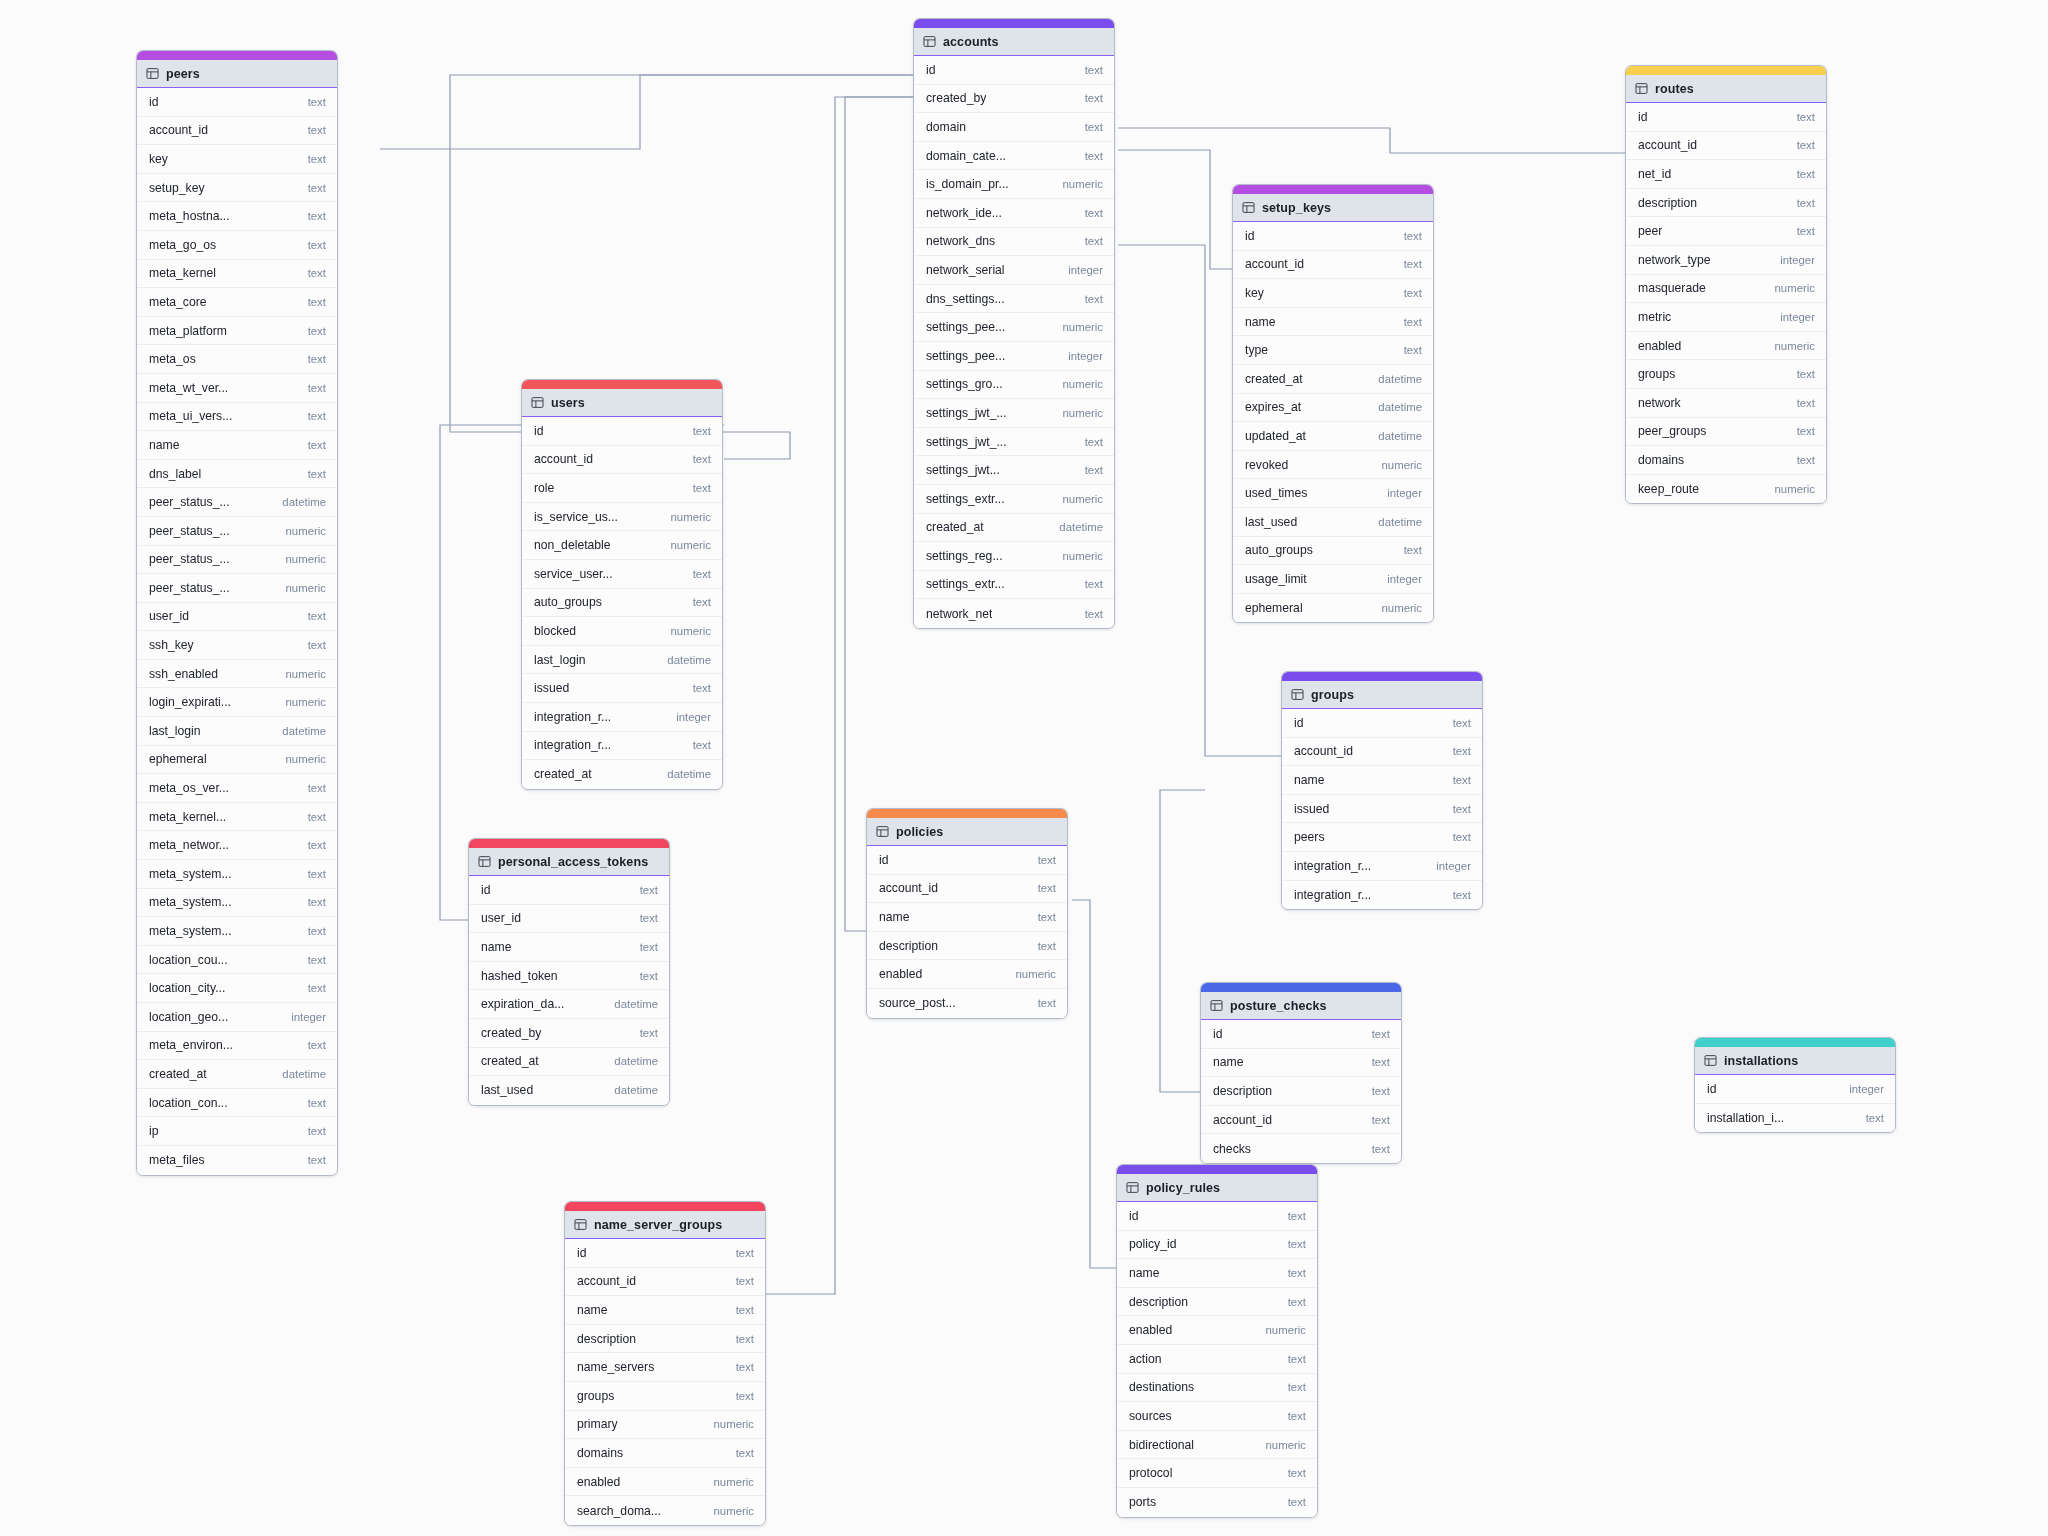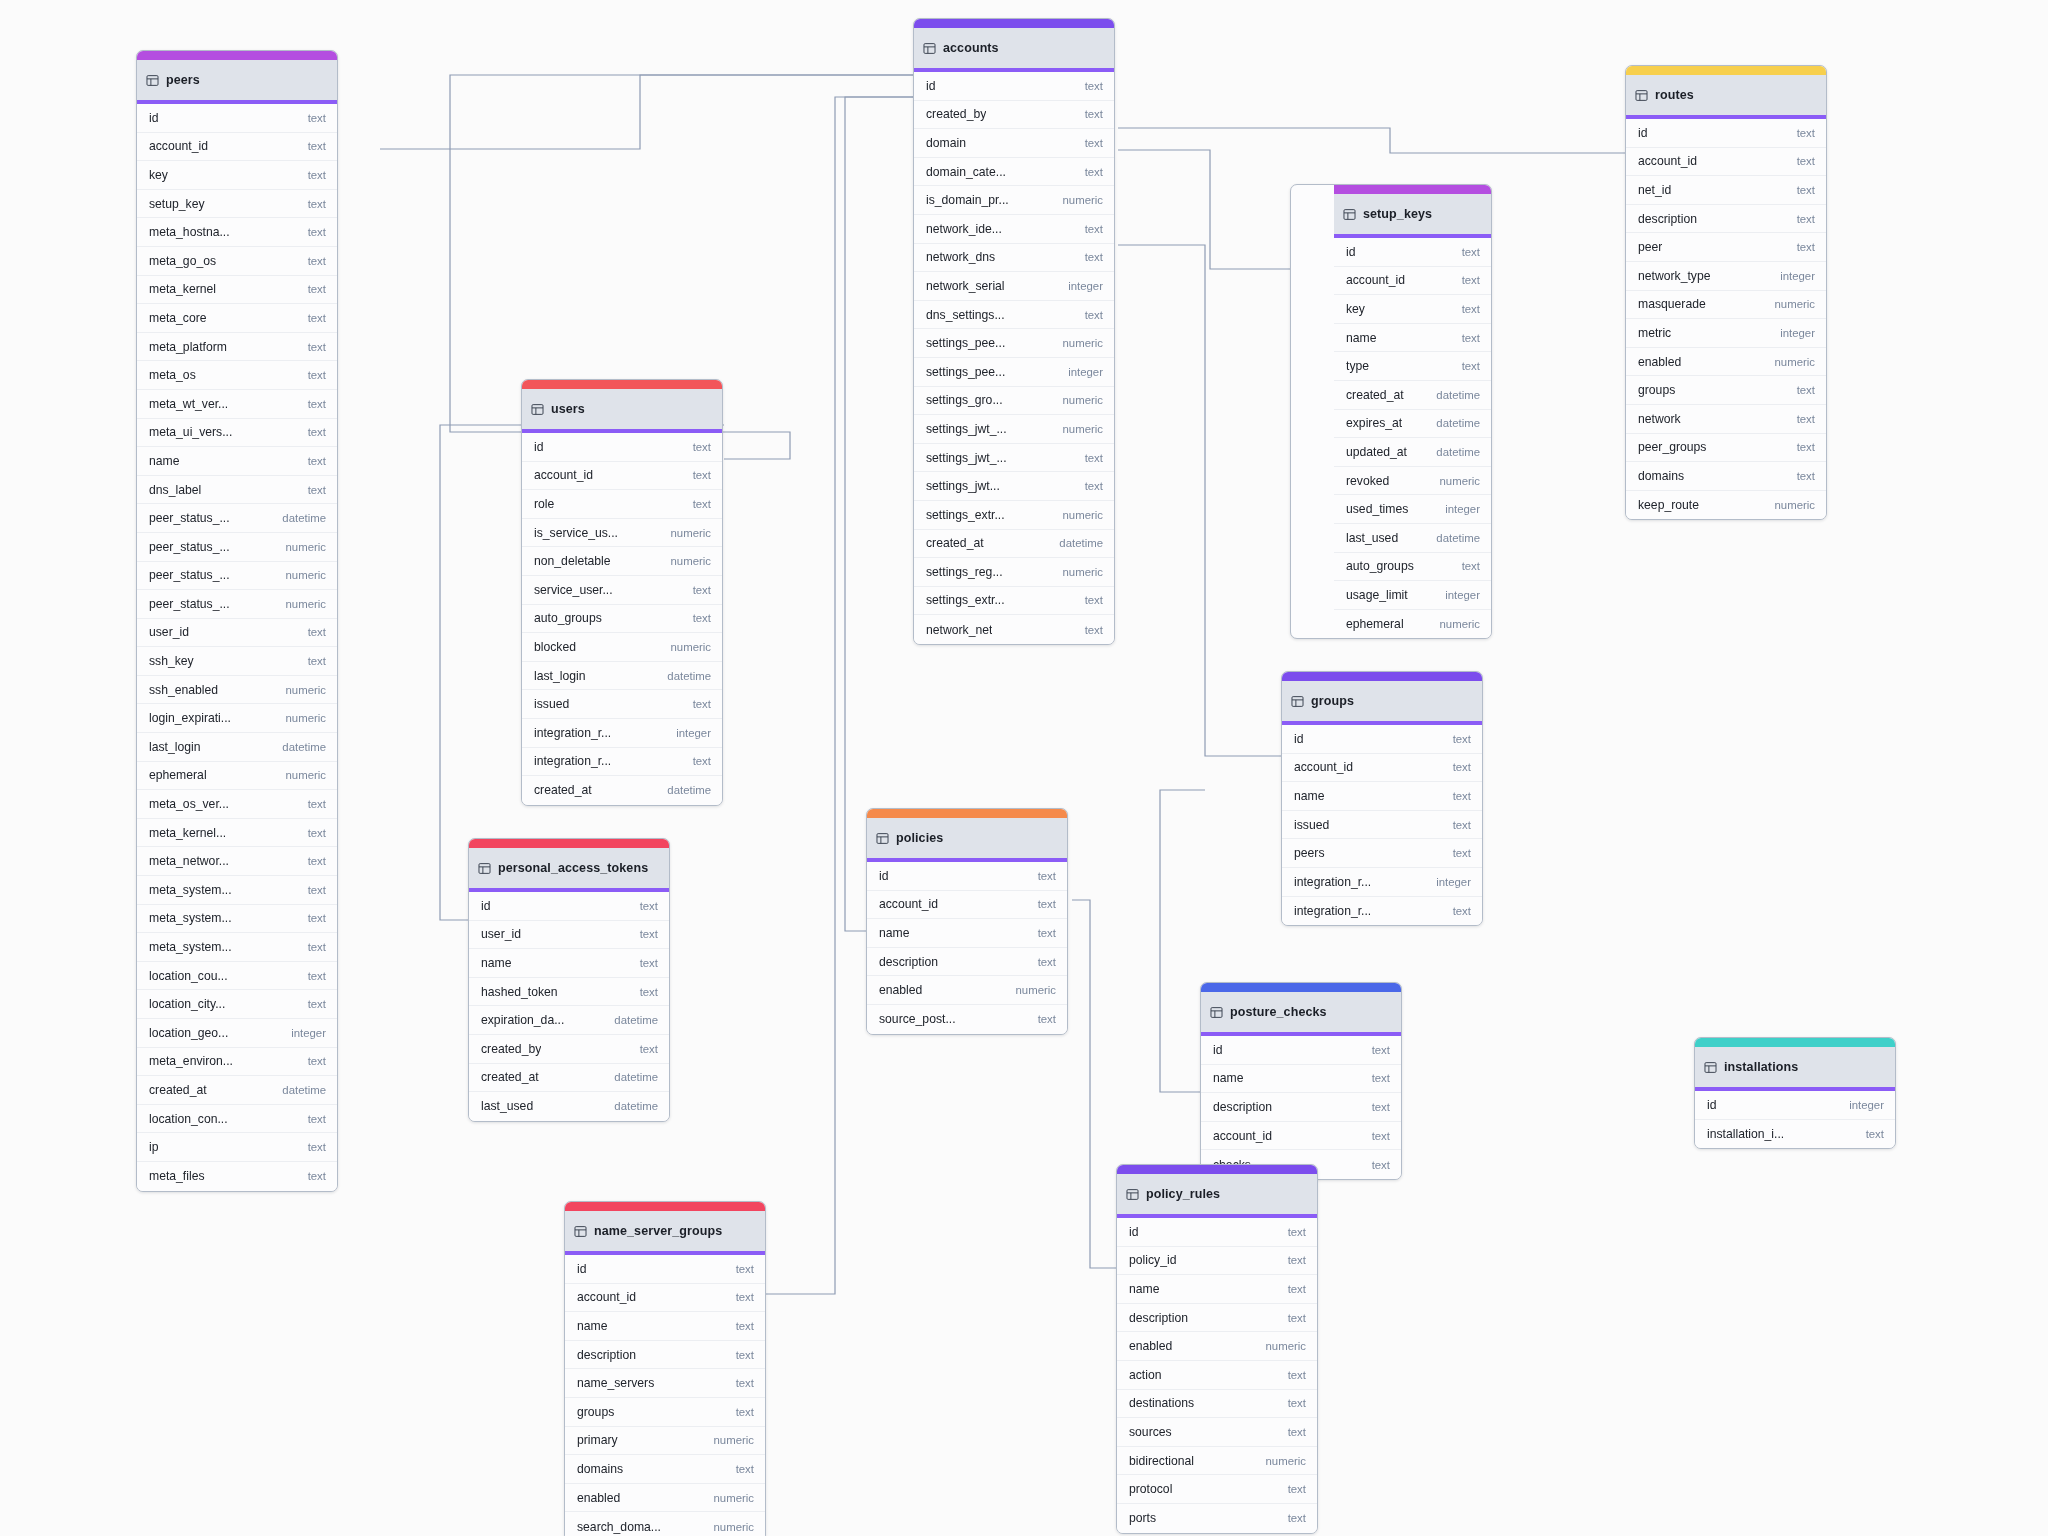--- a/index.html
+++ b/index.html
@@ -32,24 +32,24 @@
     overflow: hidden;
   }
   .table-accent {
     height: 9px;
     width: 100%;
   }
   .table-header {
     display: flex;
     align-items: center;
     gap: 7px;
-    height: 44px;
+    height: 28px;
     padding: 0 9px;
     background: #dfe3ea;
-    border-bottom: 4px solid #8b5cf6;
+    border-bottom: 1px solid #8b5cf6;
   }
   .table-header .tname {
     font-size: 12.5px;
     font-weight: bold;
     color: #1b1f27;
     letter-spacing: 0.1px;
     white-space: nowrap;
   }
   .grid-icon { flex: 0 0 auto; display:block; }
   .field-row {
@@ -452,21 +452,21 @@
       </div>
       <div class="field-row">
         <span class="field-name">settings_extr...</span>
         <span class="field-type">text</span>
       </div>
       <div class="field-row">
         <span class="field-name">network_net</span>
         <span class="field-type">text</span>
       </div>
     </div>
-    <div class="table-card" style="left: 1290px; top: 184px; padding-left: 43px;">
+    <div class="table-card" style="left: 1232px; top: 184px;">
       <div class="table-accent" style="background: rgb(180, 78, 224);"></div>
       <div class="table-header">
         <span>
           <svg class="grid-icon" width="13" height="13" viewBox="0 0 16 16" fill="none" stroke="#3b4250" stroke-width="1.2">
             <rect x="1.2" y="2" width="13.6" height="12" rx="1.4"></rect>
             <line x1="1.2" y1="6" x2="14.8" y2="6"></line>
             <line x1="6" y1="6" x2="6" y2="14"></line>
           </svg>
         </span>
         <span class="tname">setup_keys</span>

